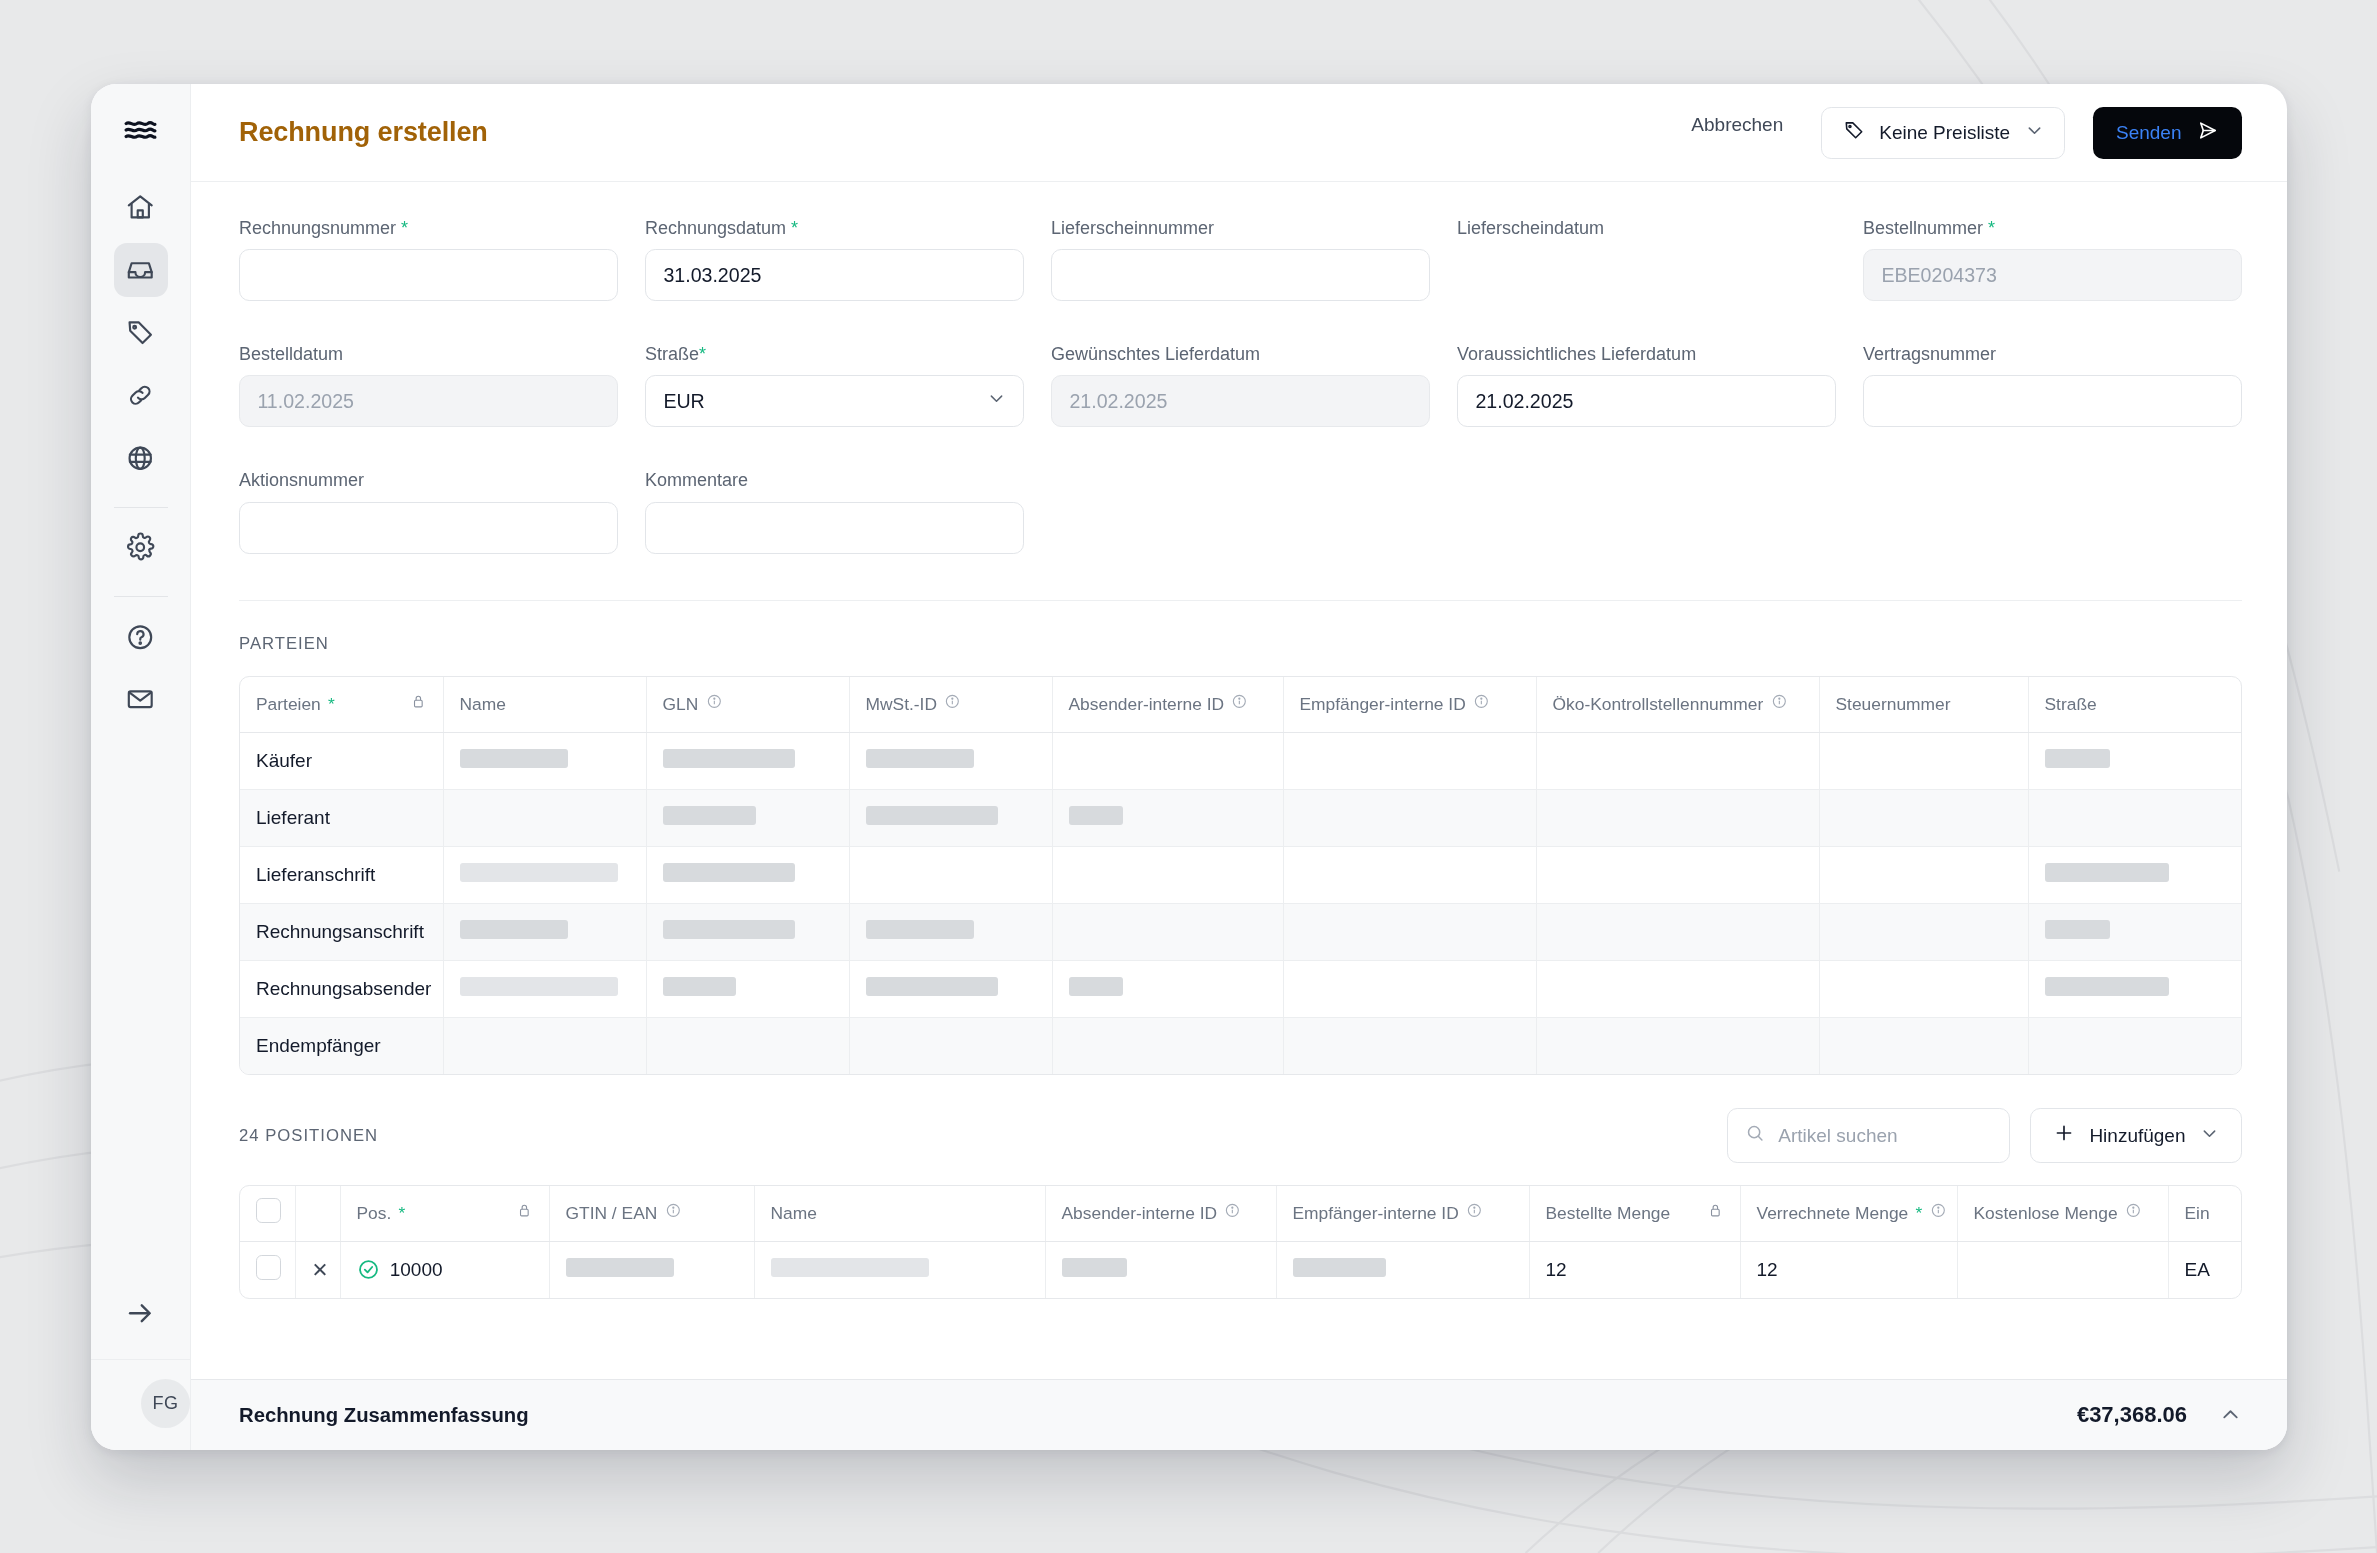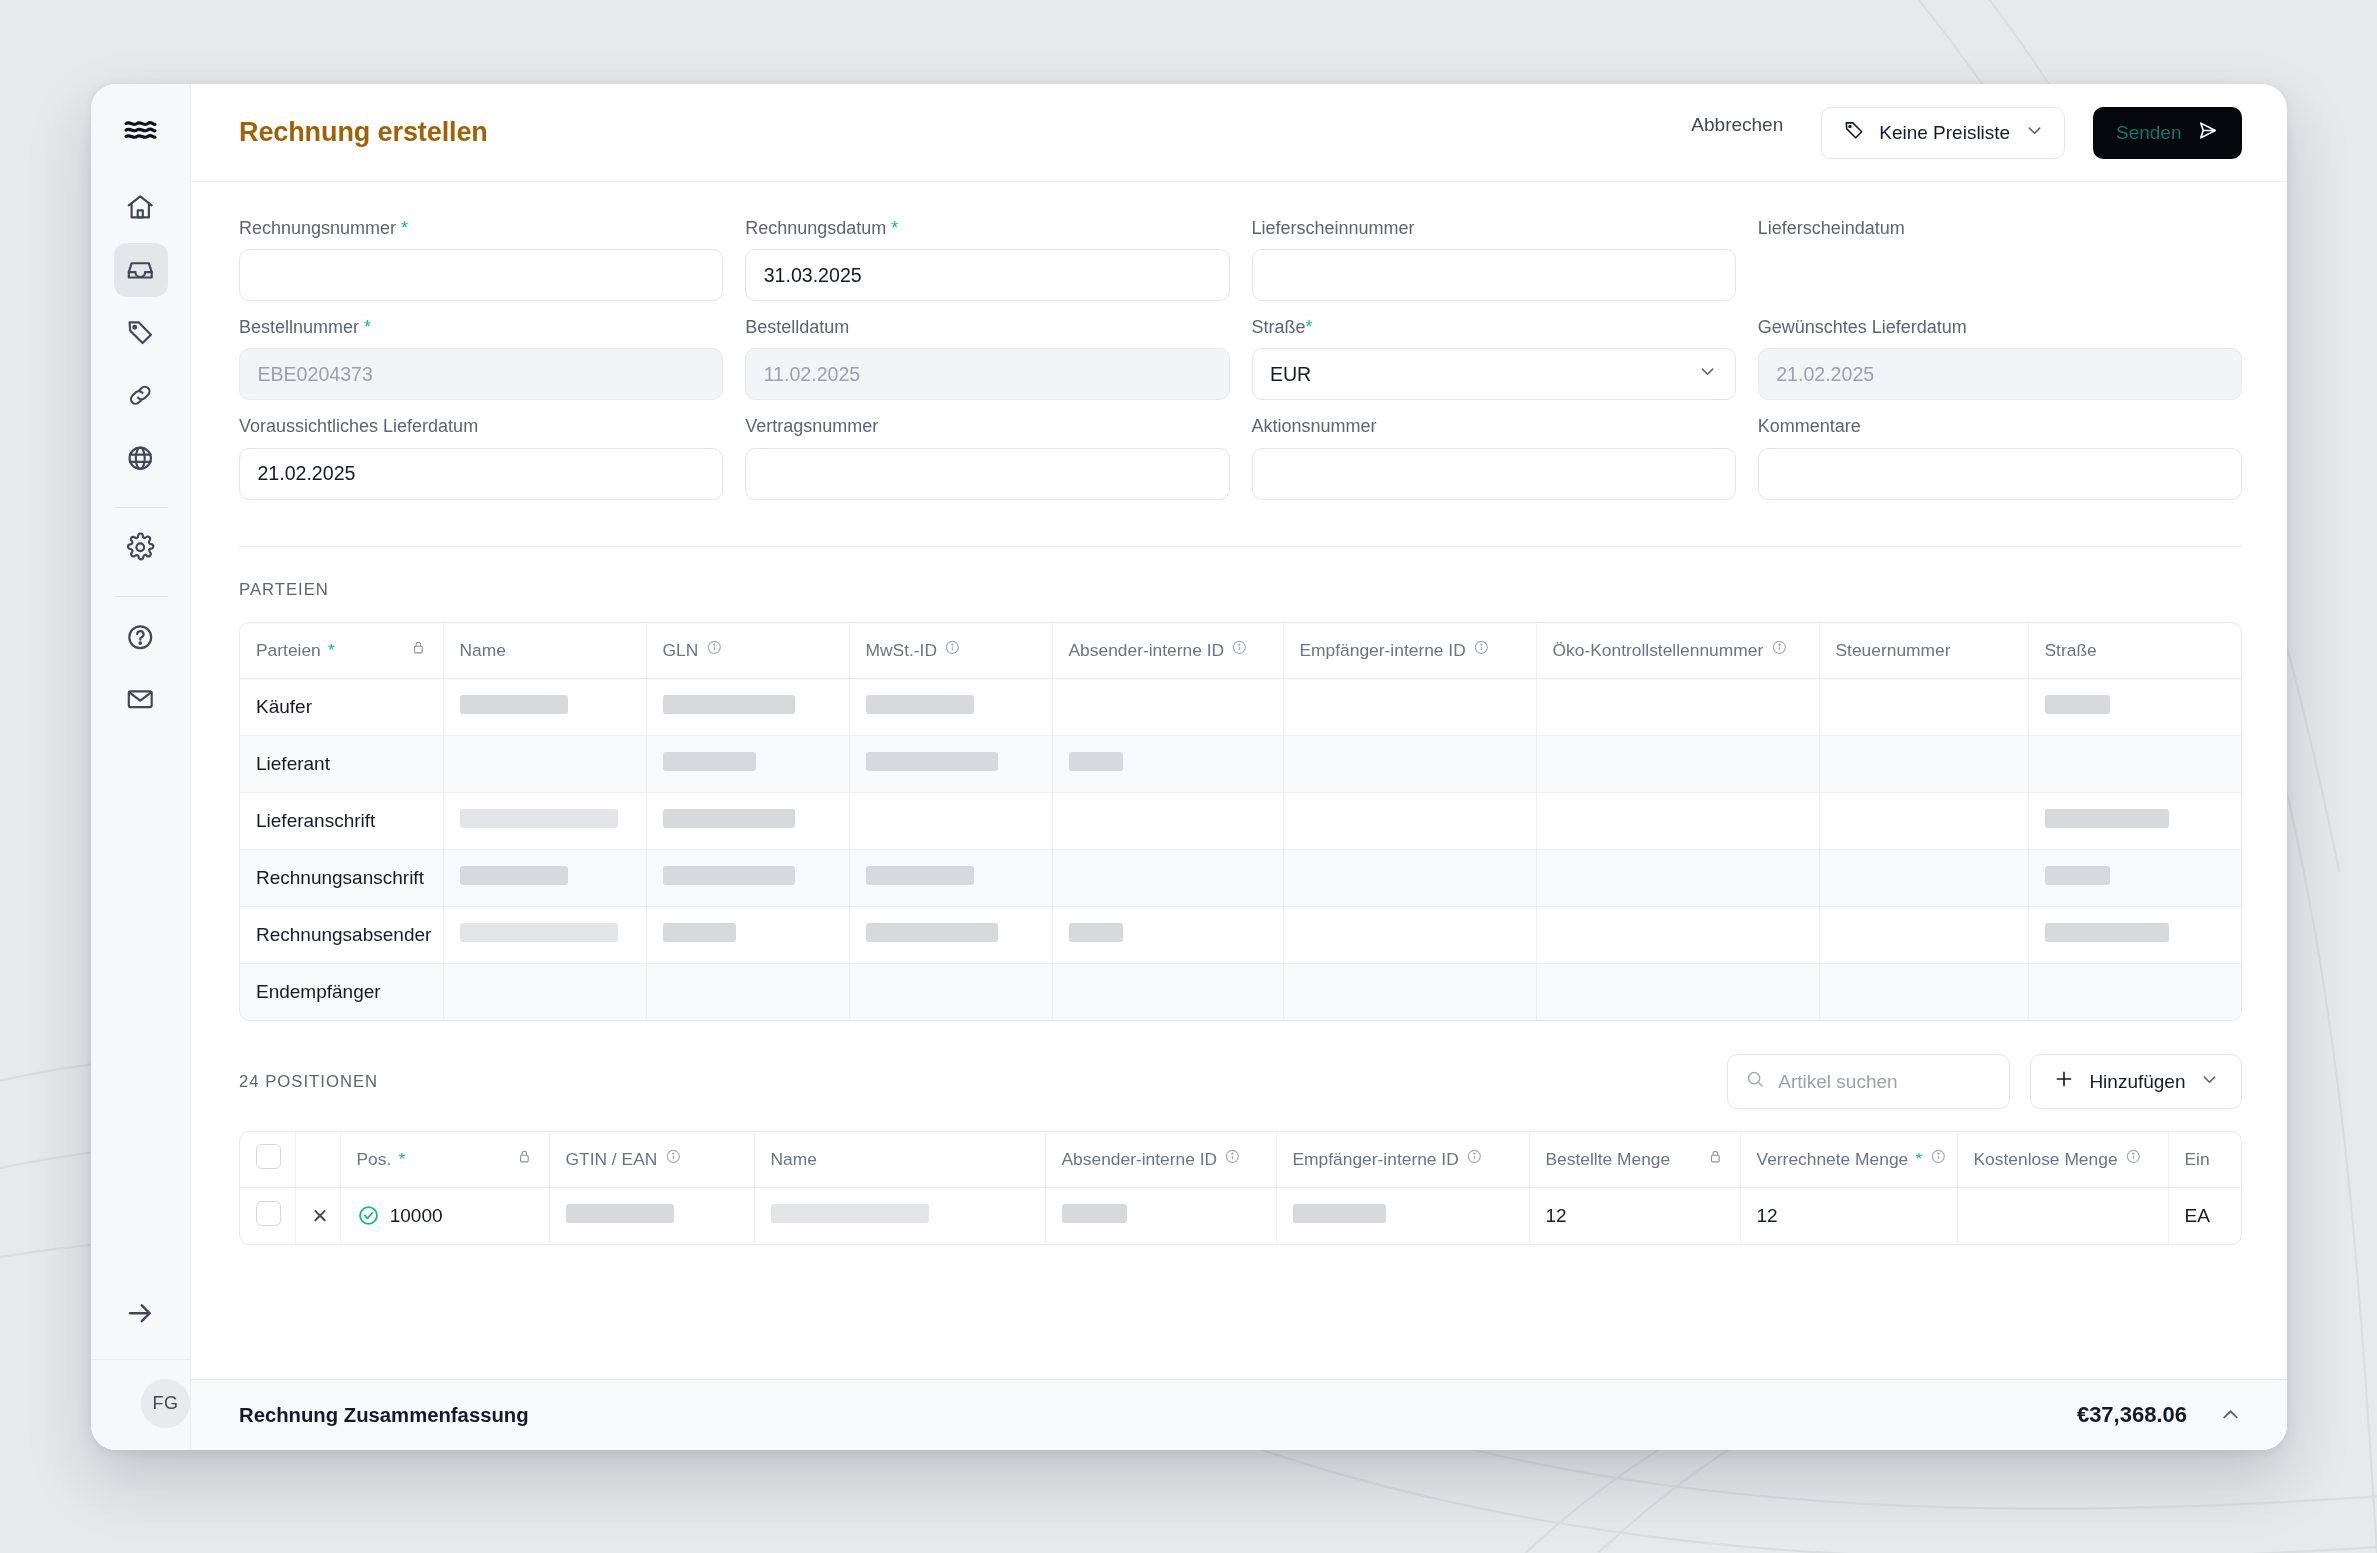--- a/index.html
+++ b/index.html
@@ -88,34 +88,35 @@
   .btn-outline {
     display: flex; align-items: center; gap: 14.5px;
     height: 52px; padding: 0 20.3px;
     border: 0.7px solid #e2e5e9; border-radius: 10.2px;
     background: #fff; color: #131a2a; font-size: 19px; cursor: pointer;
   }
   .btn-dark {
     display: flex; align-items: center; gap: 14.5px;
     height: 52px; padding: 0 23px;
     border: none; border-radius: 10.2px;
-    background: #05070c; color: #0f766e; font-size: 19px; cursor: pointer;
+    background: #05070c; color: #3b82f6; font-size: 19px; cursor: pointer;
   }
 
   .scroll-body { flex: 1 1 auto; overflow: hidden; padding: 0 45px 0 48px; position: relative; }
 
   
   .form-grid {
     display: grid;
-    grid-template-columns: repeat(4, 1fr);
+    grid-template-columns: repeat(5, 1fr);
     column-gap: 22px;
     row-gap: 0;
     padding-top: 36px;
     padding-bottom: 30.5px;
     border-bottom: 0.7px solid #edeff1;
+    gap: 27px;
   }
   .field { padding-bottom: 16px; }
   .field-label {
     font-size: 18px; color: #5c6573; margin-bottom: 10.2px; display: block;
     white-space: nowrap;
   }
   .req { color: #16b981; }
   .input {
     width: 100%; height: 52px;
     border: 0.7px solid #e2e5e9; border-radius: 10.2px;

